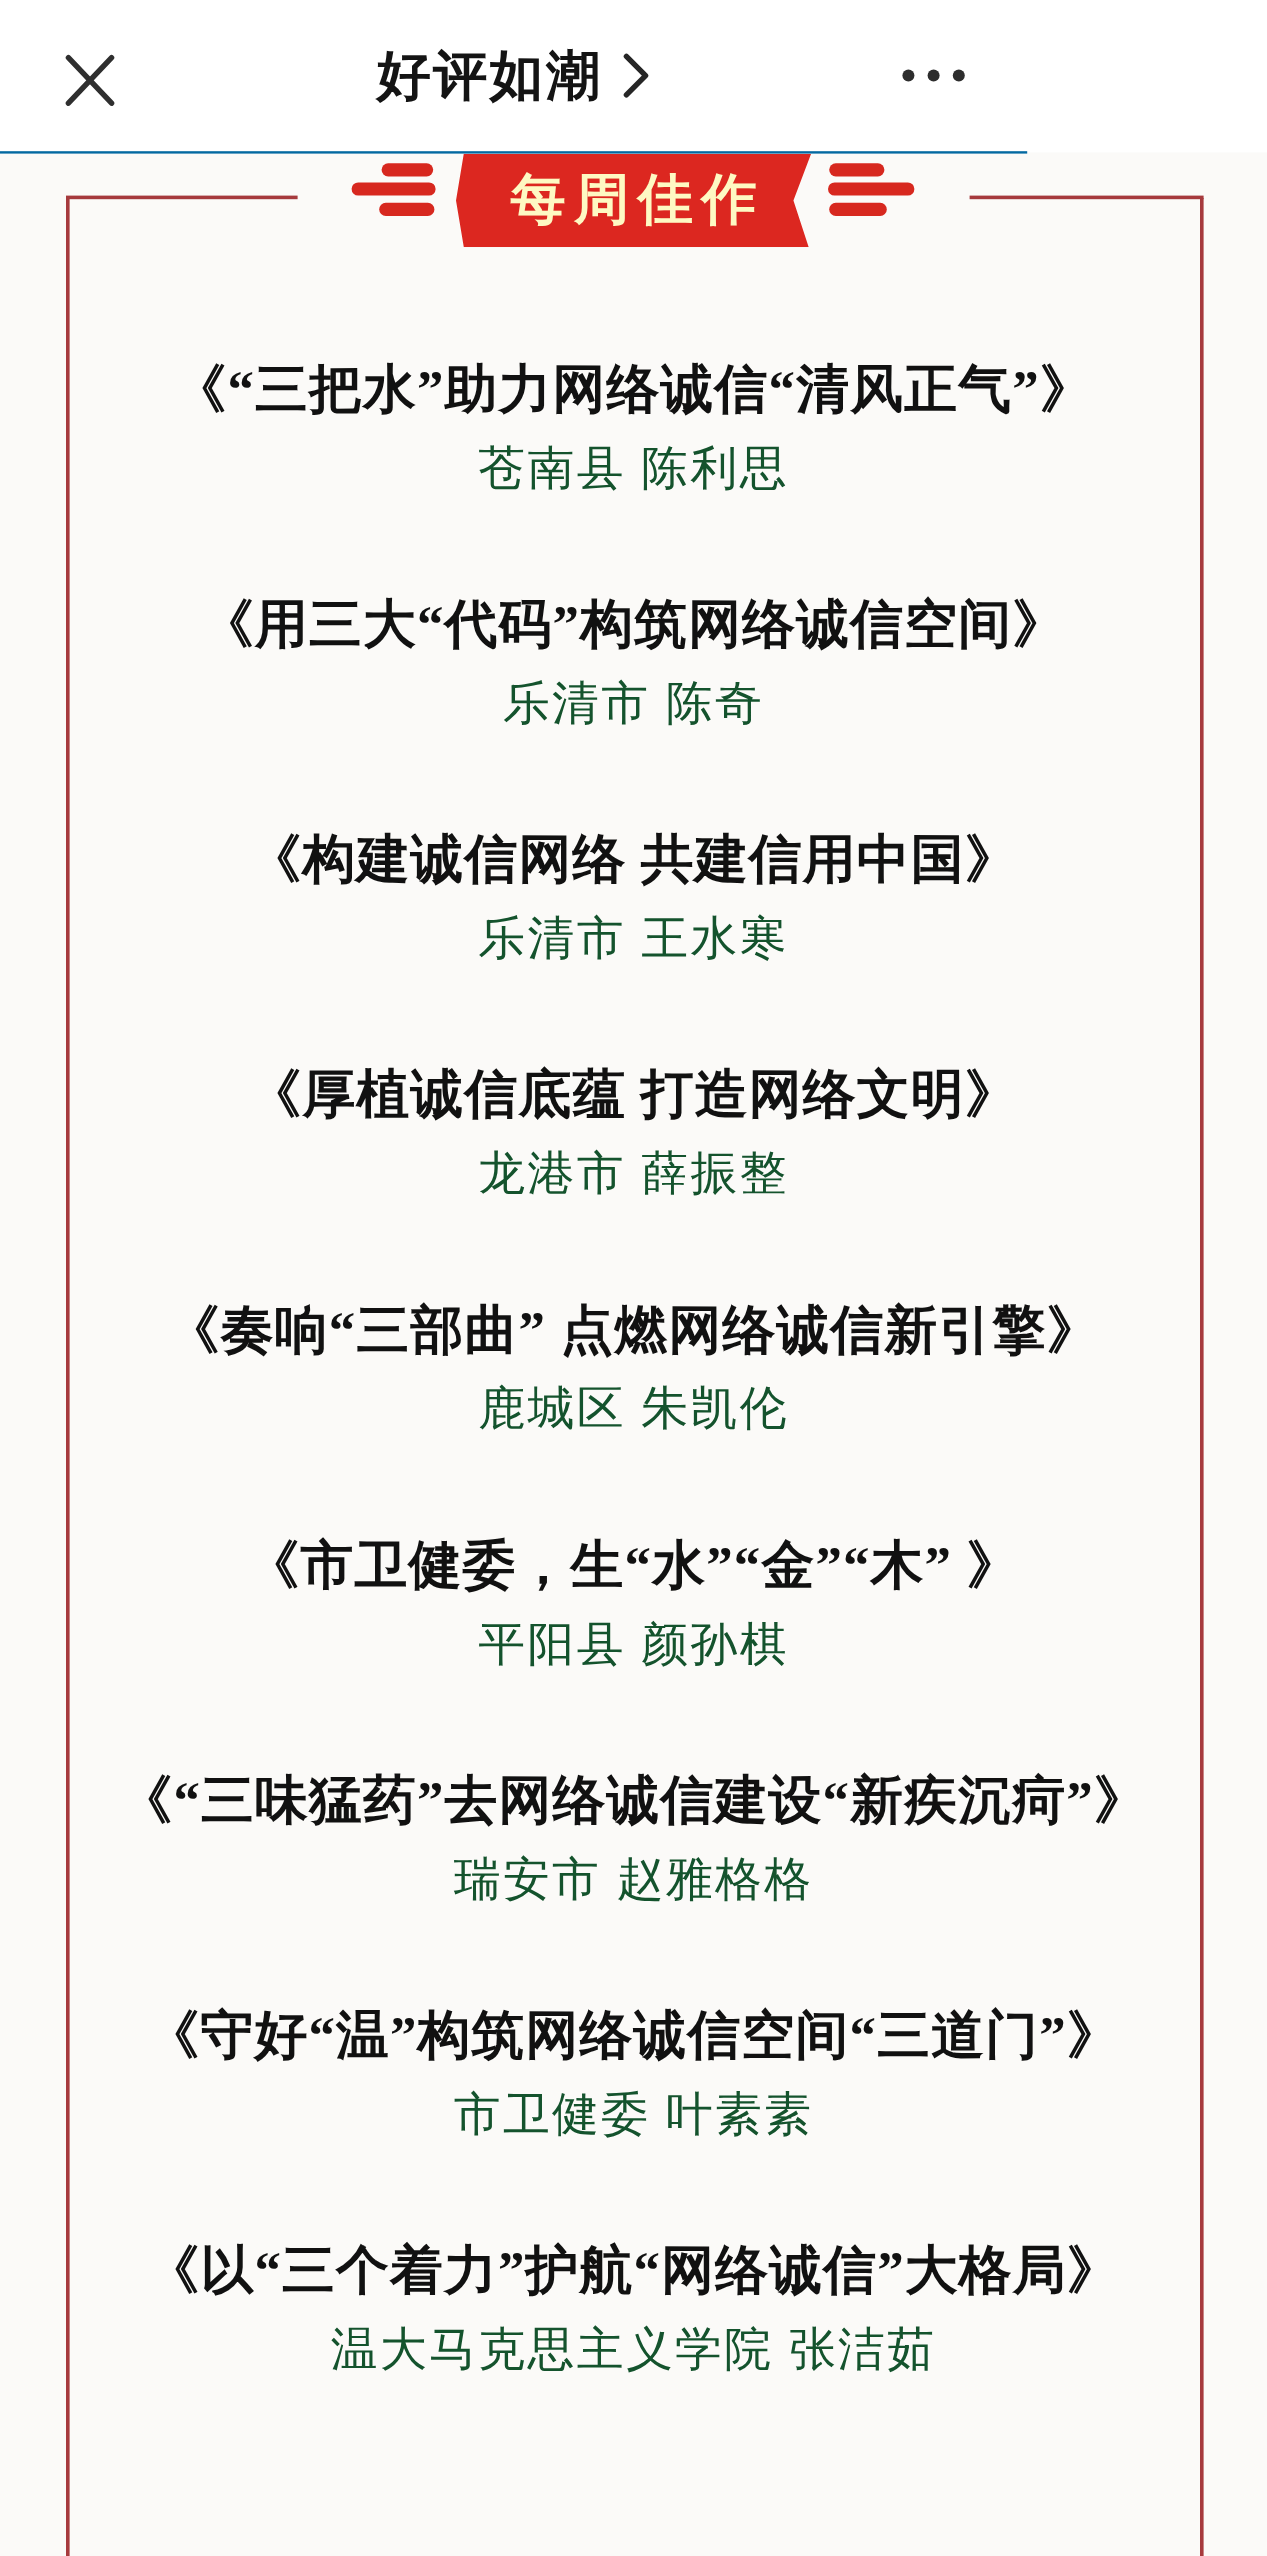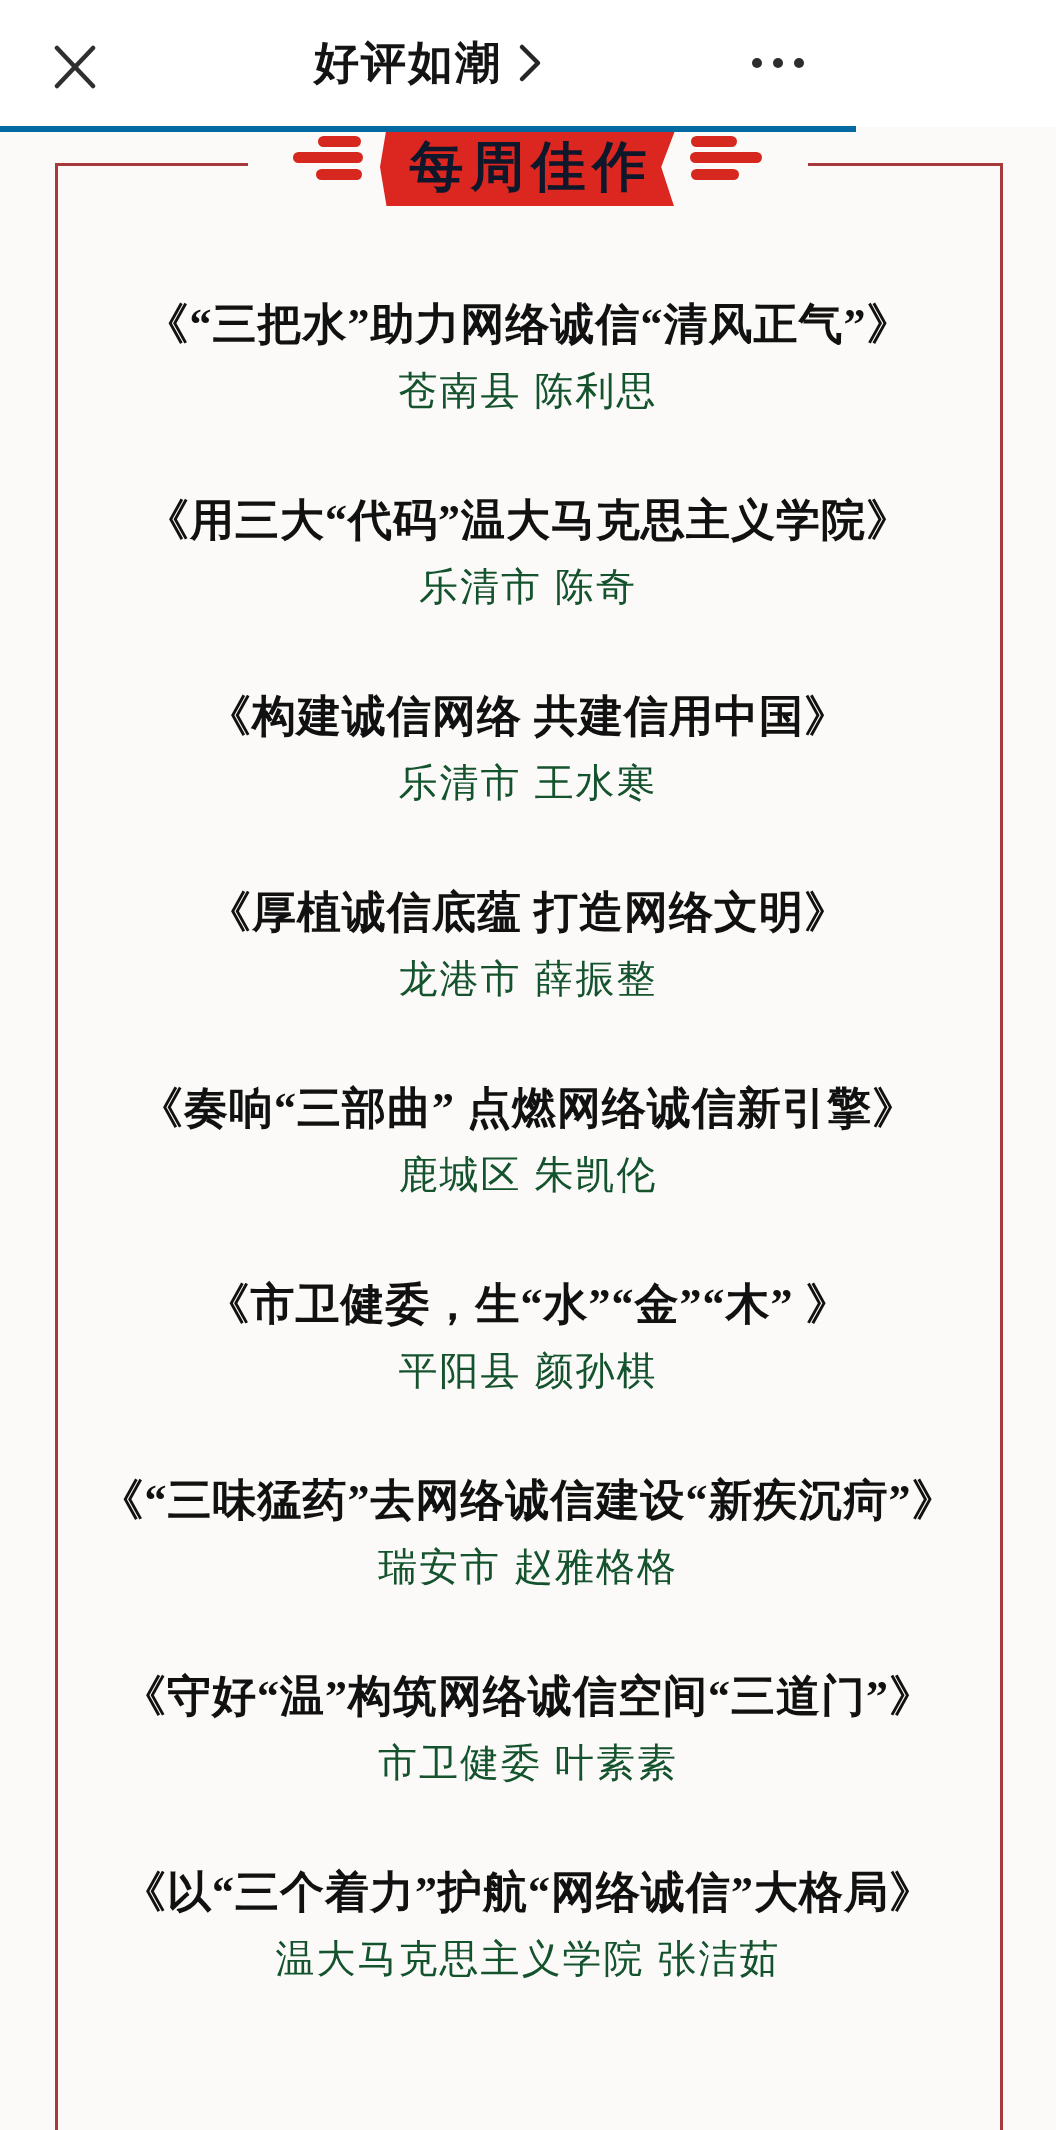--- a/index.html
+++ b/index.html
@@ -11,21 +11,21 @@
     width:1056px;height:2130px;
     background:#ffffff;
     font-family:"Liberation Sans", sans-serif;
     overflow:hidden;
     position:relative;
   }
   
   .header{
     position:absolute;top:0;left:0;width:856px;height:126px;
     background:#ffffff;
-    border-bottom:6px solid #0369a1;
+    border-bottom:2px solid #0369a1;
     z-index:5;
   }
   .close-btn{
     position:absolute;left:50px;top:40px;width:50px;height:54px;
     display:flex;align-items:center;justify-content:center;
     background:none;border:none;padding:0;cursor:pointer;
   }
   .title-wrap{
     position:absolute;left:50%;top:0;height:126px;
     transform:translateX(-50%);
@@ -60,21 +60,21 @@
   .top-line.right{left:808px;width:195px;}
   
   .banner{
     position:absolute;left:380px;top:1px;width:296px;height:78px;
     background:var(--banner-red);
     clip-path:polygon(2.2% 0%, 100% 0%, 95% 50%, 99.3% 100%, 2.2% 100%, 0% 50%);
     display:flex;align-items:center;justify-content:center;
     z-index:3;
   }
   .banner-label{
-    color:#0f172a;font-size:54px;font-weight:700;
+    color:#fef9c3;font-size:46px;font-weight:700;
     letter-spacing:7px;padding-left:7px;text-align:right;
   }
   
   .bars{position:absolute;width:72px;height:44px;z-index:2;}
   .bars-left{left:291px;top:9px;}
   .bars-right{left:690px;top:9px;}
   .bar{position:absolute;height:11px;border-radius:6px;background:#d7281f;}
   .bars-left .b1{right:2px;top:0;width:43px;}
   .bars-left .b2{right:0;top:16px;width:70px;}
   .bars-left .b3{right:1px;top:33px;width:46px;}
@@ -144,21 +144,21 @@
   </div>
 
   <div class="entries">
 
       <div class="entry">
         <div class="entry-title">《“三把水”助力网络诚信“清风正气”》</div>
         <div class="entry-author">苍南县 陈利思</div>
       </div>
 
       <div class="entry">
-        <div class="entry-title">《用三大“代码”温大马克思主义学院》</div>
+        <div class="entry-title">《用三大“代码”构筑网络诚信空间》</div>
         <div class="entry-author">乐清市 陈奇</div>
       </div>
 
       <div class="entry">
         <div class="entry-title">《构建诚信网络 共建信用中国》</div>
         <div class="entry-author">乐清市 王水寒</div>
       </div>
 
       <div class="entry">
         <div class="entry-title">《厚植诚信底蕴 打造网络文明》</div>

